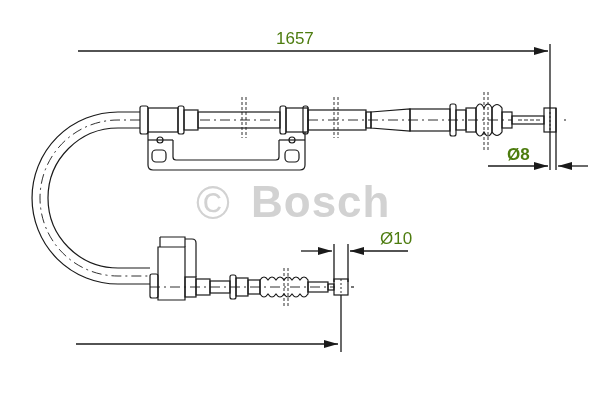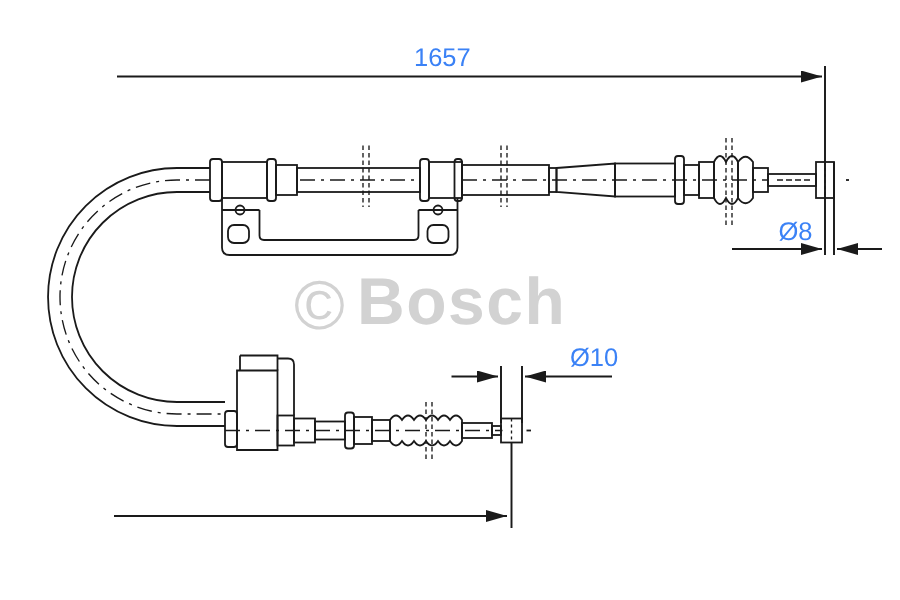--- a/index.html
+++ b/index.html
@@ -1,18 +1,18 @@
 <!DOCTYPE html>
 <html><head>
   <meta charset="utf-8">
   <style>
     html, body { margin: 0; padding: 0; background: #ffffff; }
     body { width: 600px; height: 400px; overflow: hidden; position: relative; font-family: "Liberation Sans", sans-serif; }
     #drawing { position: absolute; left: 0; top: 0; width: 600px; height: 400px; }
-    .dim-text { position: absolute; font-family: "Liberation Sans", sans-serif; color: #3b82f6; font-size: 17px; line-height: 1; }
+    .dim-text { position: absolute; font-family: "Liberation Sans", sans-serif; color: #4d7c0f; font-size: 17px; line-height: 1; }
     .watermark { position: absolute; font-family: "Liberation Sans", sans-serif; font-weight: bold; color: #d2d2d2; font-size: 44px; line-height: 1; letter-spacing: 1px; }
   </style>
 </head>
 <body>
 
 <svg id="drawing" viewBox="0 0 600 400" xmlns="http://www.w3.org/2000/svg">
   <defs>
     <marker id="arrowR" markerWidth="14" markerHeight="8" refX="14" refY="4" orient="auto" markerUnits="userSpaceOnUse">
       <path d="M0,0 L14,4 L0,8 Z" fill="#1a1a1a"></path>
     </marker>
@@ -120,17 +120,17 @@
       <line x1="341" y1="295" x2="341" y2="352" stroke-width="1.3"></line>
     </g>
 
     <g>
       <line x1="76" y1="344" x2="338" y2="344" stroke-width="1.3" marker-end="url(#arrowR)"></line>
     </g>
   </g>
 </svg>
 
 <div class="dim-text" style="left:276px; top:30px;">1657</div>
-<div class="dim-text" style="left:519px; top:146px;">Ø8</div>
+<div class="dim-text" style="left:507px; top:146px;font-weight:bold;">Ø8</div>
 <div class="dim-text" style="left:380px; top:230px;">Ø10</div>
 
 <div class="watermark" style="left:196px; top:180px; font-weight:normal; font-size:46px;">©</div>
-<div class="watermark" style="left:238px; top:180px;text-align:center;">Bosch</div>
+<div class="watermark" style="left:251px; top:180px;text-align:center;">Bosch</div>
 
 </body></html>

